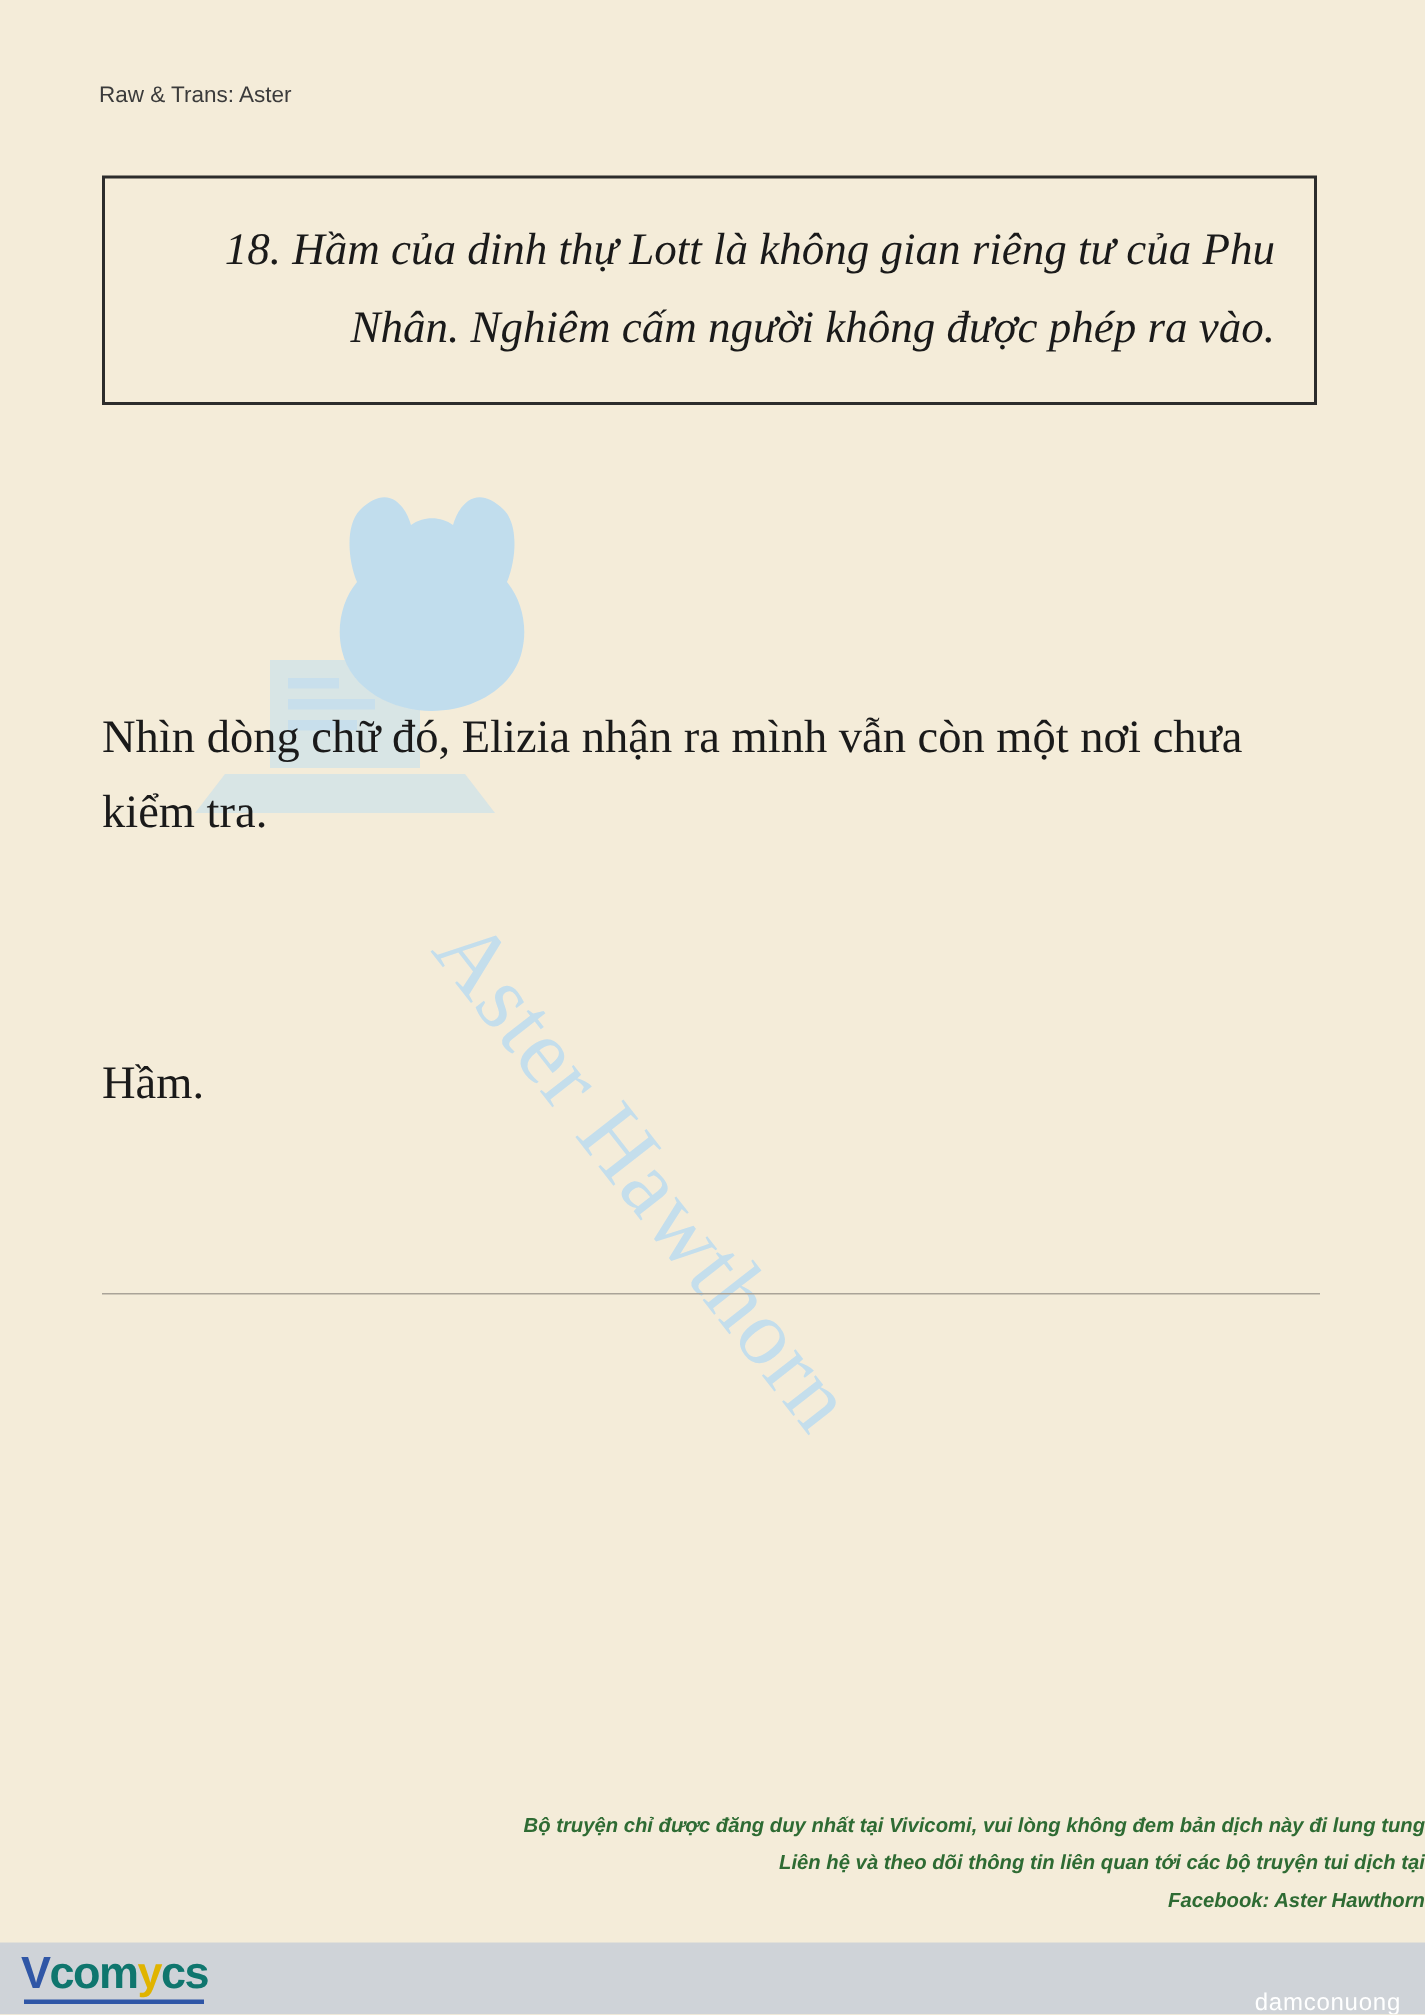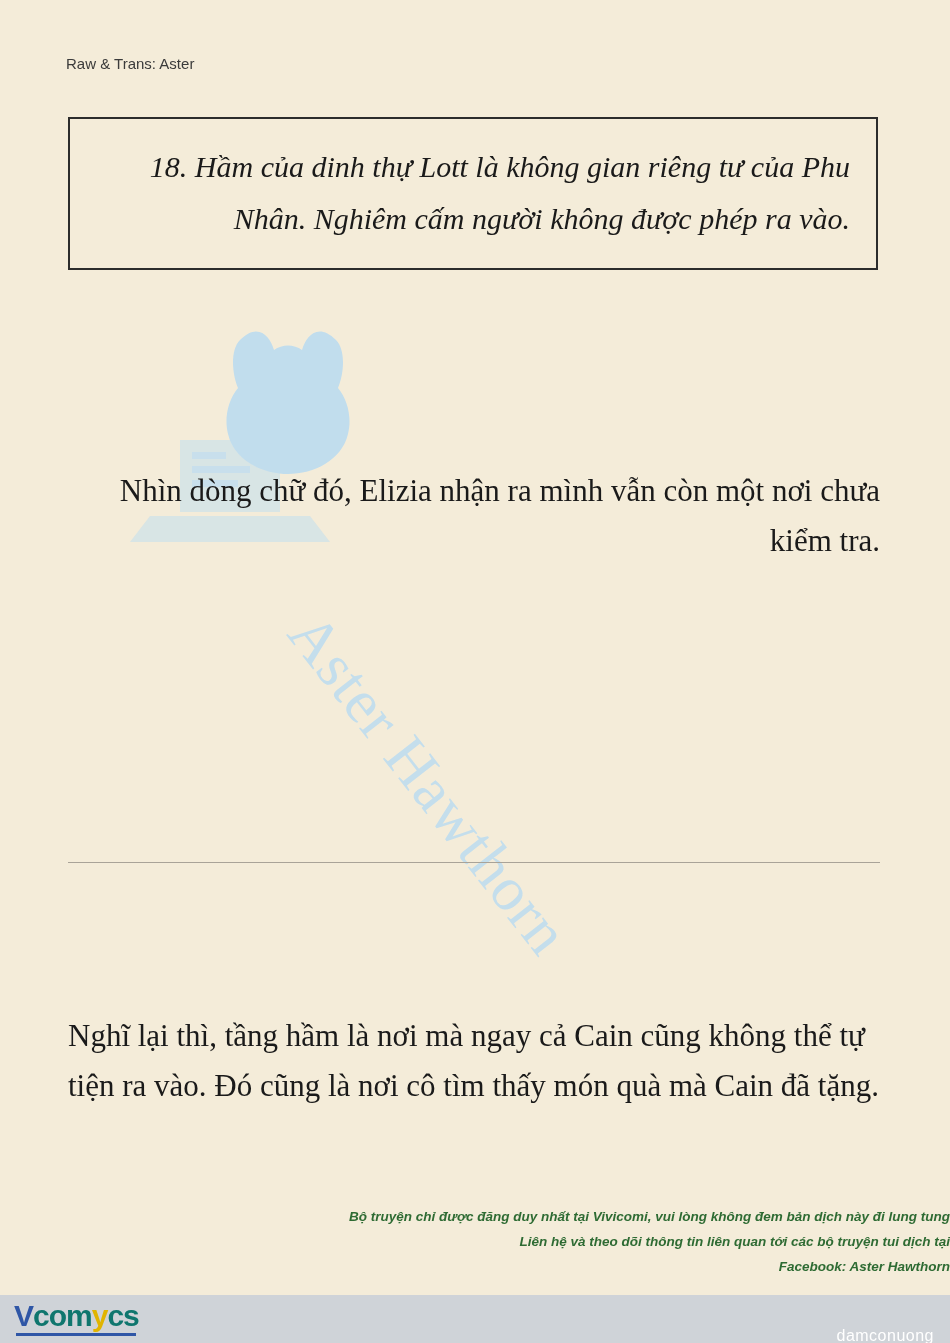--- a/index.html
+++ b/index.html
@@ -92,21 +92,21 @@
   .body-text {
     position: absolute;
     left: 68px;
     width: 812px;
     font-family: "Liberation Serif", serif;
     font-size: 31px;
     line-height: 1.62;
     color: #1a1a1a;
     z-index: 3;
   }
-  #para1 { top: 466px; text-align: right; }
+  #para1 { top: 466px; }
   #para2 { top: 697px; }
   #para3 { top: 1011px; }
 
   .divider {
     position: absolute;
     left: 68px;
     top: 862px;
     width: 812px;
     height: 1px;
     background: #a9a398;
@@ -192,24 +192,24 @@
     <div class="wm-text">Aster Hawthorn</div>
   </div>
 
   <div class="header-credit">Raw &amp; Trans: Aster</div>
 
   <div class="rule-box">
     <div class="rule-text">18. Hầm của dinh thự Lott là không gian riêng tư của Phu Nhân. Nghiêm cấm người không được phép ra vào.</div>
   </div>
 
   <div class="body-text" id="para1">Nhìn dòng chữ đó, Elizia nhận ra mình vẫn còn một nơi chưa kiểm tra.</div>
+  <div class="body-text" id="para2">Hầm.</div>
 
   <div class="divider"></div>
 
-  <div class="body-text" id="para3">Nghĩ lại thì, tầng hầm là nơi mà ngay cả Cain cũng không thể tự tiện ra vào. Đó cũng là nơi cô tìm thấy món quà mà Cain đã tặng.</div>
 
   <div class="footer-notes">
     <div>Bộ truyện chỉ được đăng duy nhất tại Vivicomi, vui lòng không đem bản dịch này đi lung tung</div>
     <div>Liên hệ và theo dõi thông tin liên quan tới các bộ truyện tui dịch tại</div>
     <div>Facebook: Aster Hawthorn</div>
   </div>
 
   <div class="bottom-bar">
     <div class="brand"><span class="v">V</span><span class="cs">com</span><span class="y">y</span><span class="cs">cs</span></div>
     <div class="brand-underline"></div>

